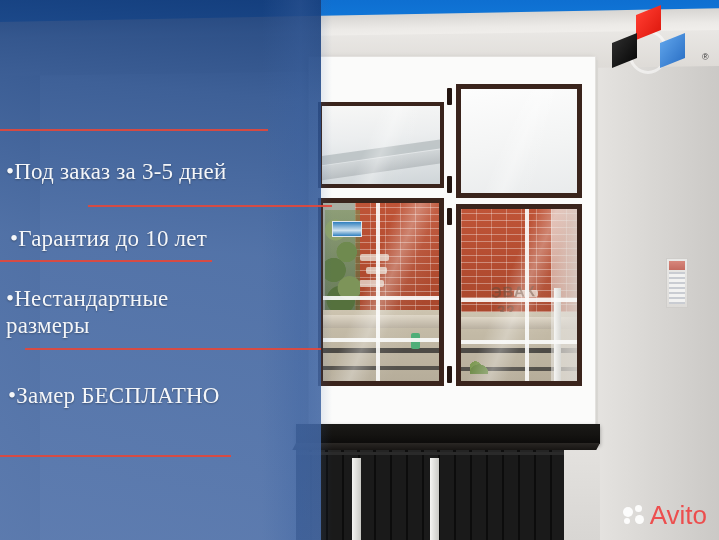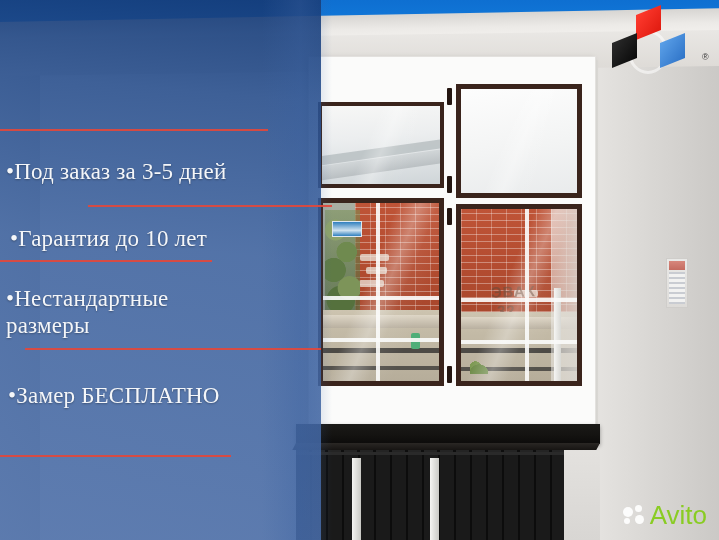--- a/index.html
+++ b/index.html
@@ -282,21 +282,21 @@
     display:flex; align-items:center; gap:5px; opacity:.92;
   }
   .avito-mark { position:relative; width:22px; height:20px; }
   .avito-mark i { position:absolute; border-radius:50%; background:#ffffff; display:block; }
   .am1 { left:0px;  top:2px;  width:10px; height:10px; }
   .am2 { left:12px; top:0px;  width:7px;  height:7px; }
   .am3 { left:12px; top:10px; width:9px;  height:9px; }
   .am4 { left:1px;  top:13px; width:6px;  height:6px; }
   .avito-text {
     font-family:"Liberation Sans", sans-serif; font-size:26px; font-weight:400;
-    color:#84cc16; letter-spacing:0px; line-height:1;
+    color:#ef4444; letter-spacing:0px; line-height:1;
   }
 </style>
 </head>
 <body>
 
 <div class="ad">
 
   <div class="photo">
 
     <div class="wall"></div>

